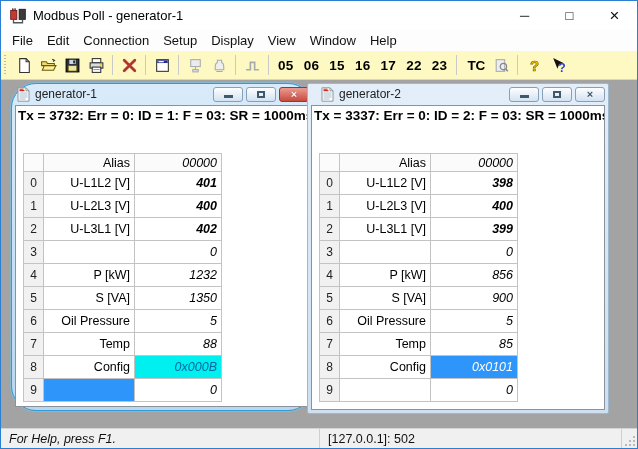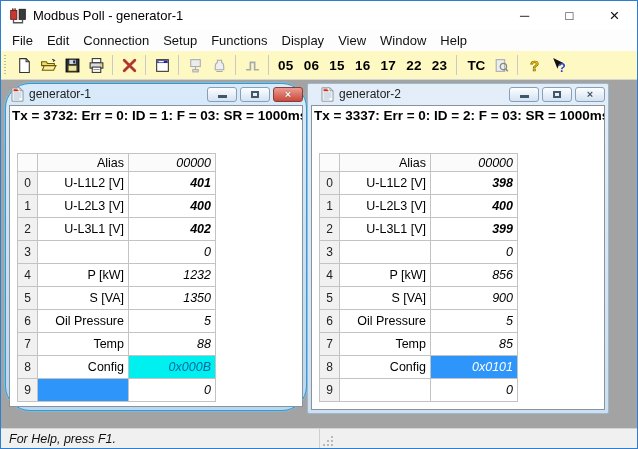--- a/index.html
+++ b/index.html
@@ -100,21 +100,20 @@
     <span class="capbtn">─</span>
     <span class="capbtn">□</span>
     <span class="capbtn close">×</span>
   </div>
 
   <div class="menubar">
     <span class="menu-item">File</span>
     <span class="menu-item">Edit</span>
     <span class="menu-item">Connection</span>
     <span class="menu-item">Setup</span>
-    <span class="menu-item">Functions</span>
     <span class="menu-item">Display</span>
     <span class="menu-item">View</span>
     <span class="menu-item">Window</span>
     <span class="menu-item">Help</span>
   </div>
 
   <div class="toolbar">
     <span class="grip"></span>
 
     <span class="tbtn">
@@ -214,21 +213,21 @@
     <span class="tbtn">
         <svg viewBox="0 0 16 16">
           <path d="M3 1l4 10 1.6-4.1L13 5.8z" fill="#111"></path>
           <text x="11.2" y="14.5" text-anchor="middle" font-size="11.5" font-weight="bold" fill="#2b3fd6" font-family="Liberation Sans, sans-serif">?</text>
         </svg>
       </span>
   </div>
 
   <div class="mdi">
 
-    <div class="child active" style="left:4px;top:3px;width:302px;height:328px;border-radius:25px;">
+    <div class="child active" style="left:10px;top:3px;width:302px;height:328px;border-radius:25px;">
       <div class="child-titlebar">
         <svg width="13" height="15" viewBox="0 0 13 15">
           <path d="M1 .8h8l3 3v10.4H1z" fill="#fff" stroke="#8b96a0"></path>
           <path d="M9 .8v3h3" fill="none" stroke="#8b96a0"></path>
           <path d="M2.5 2.2h4M2.5 3.6h5" stroke="#cf2a1b" stroke-width="1.1"></path>
           <path d="M2.5 6h8M2.5 8h8M2.5 10h8M2.5 12h6" stroke="#9fb6c8" stroke-width=".9"></path>
         </svg>
         <span class="child-title">generator-1</span>
         <span class="child-btns">
           <span class="cbtn">
@@ -387,20 +386,21 @@
                 <td class="val">0</td>
               </tr>
         </tbody>
           </table>
       </div>
     </div>
   </div>
 
   <div class="statusbar">
     <span class="sb-pane1">For Help, press F1.</span>
+    <span class="sb-pane2">[127.0.0.1]: 502</span>
     <span class="sb-grip">
       <svg width="12" height="12" viewBox="0 0 12 12">
         <circle cx="10" cy="10" r="1" fill="#a9a9a9"></circle>
           <circle cx="6" cy="10" r="1" fill="#a9a9a9"></circle>
         <circle cx="2" cy="10" r="1" fill="#a9a9a9"></circle>
           <circle cx="10" cy="6" r="1" fill="#a9a9a9"></circle>
         <circle cx="6" cy="6" r="1" fill="#a9a9a9"></circle>
           <circle cx="10" cy="2" r="1" fill="#a9a9a9"></circle>
       </svg>
     </span>

